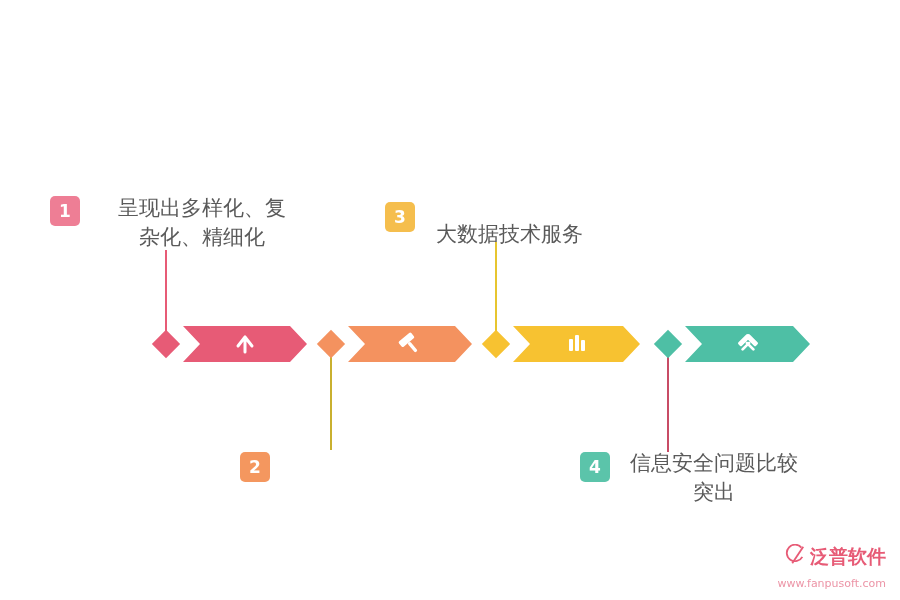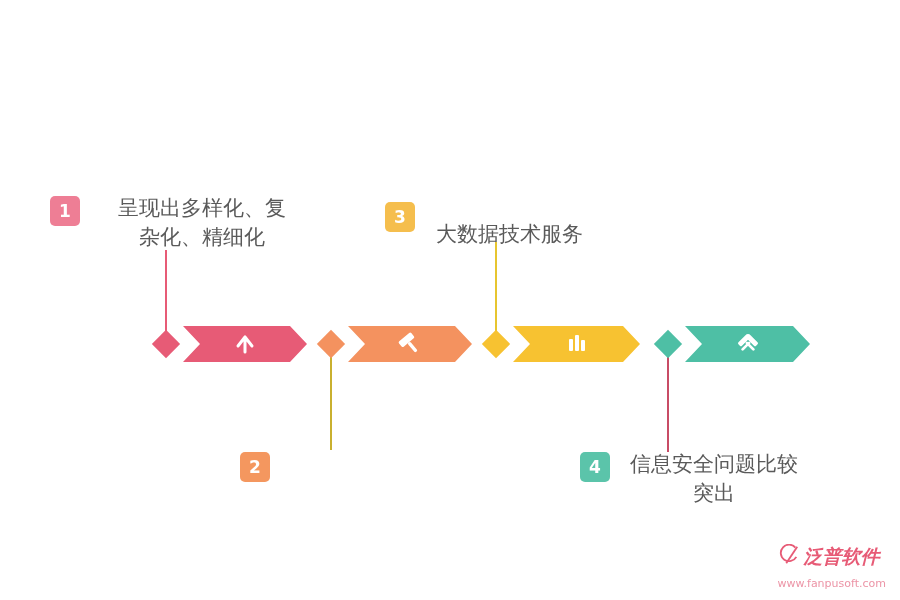--- a/index.html
+++ b/index.html
@@ -13,21 +13,21 @@
          font-weight:bold;font-size:17px;display:flex;align-items:center;justify-content:center;}
   .badge-1{left:50px;top:196px;background:#EE7E95;}
   .badge-2{left:240px;top:452px;background:#F4975F;}
   .badge-3{left:385px;top:202px;background:#F5BE4D;}
   .badge-4{left:580px;top:452px;background:#5BC4AA;}
 
   .step-label{position:absolute;color:#5a5a5a;font-size:21px;line-height:29px;text-align:center;}
   .label-1{left:112px;top:194px;width:180px;}
   .label-2{left:284px;top:450px;width:180px;}
   .label-3{left:436px;top:203px;width:220px;text-align:left;margin-top:17px;}
-  .label-4{left:624px;top:450px;width:180px;}
+  .label-4{left:624px;top:450px;width:180px;font-family:Liberation Mono, monospace;}
 
   .vline{position:absolute;width:2px;}
   .vline-1{left:165px;top:250px;height:84px;background:#E75B76;}
   .vline-2{left:330px;top:356px;height:94px;background:#C9B02F;}
   .vline-3{left:495px;top:242px;height:92px;background:#E7C52F;}
   .vline-4{left:667px;top:356px;height:96px;background:#C84C66;}
 
   .diamond{position:absolute;width:20px;height:20px;transform:rotate(45deg);top:334px;}
   .d-1{left:156px;background:#E75B76;}
   .d-2{left:321px;background:#F4925F;}
@@ -36,21 +36,21 @@
 
   .arrow{position:absolute;top:326px;height:36px;display:flex;align-items:center;justify-content:center;
          clip-path:polygon(0 0,calc(100% - 17px) 0,100% 50%,calc(100% - 17px) 100%,0 100%,17px 50%);}
   .a-1{left:183px;width:124px;background:#E75B76;}
   .a-2{left:348px;width:124px;background:#F4925F;}
   .a-3{left:513px;width:127px;background:#F7C231;}
   .a-4{left:685px;width:125px;background:#4EBFA5;}
   .arrow svg{display:block;}
 
   .logo{position:absolute;right:14px;bottom:10px;text-align:right;color:#E75B76;}
-  .logo-row{display:flex;align-items:center;gap:4px;font-style:italic;}
+  .logo-row{display:flex;align-items:center;justify-content:flex-end;gap:4px;}
   .logo-name{font-size:19px;font-weight:bold;}
   .logo-url{font-size:11px;color:#EC94A6;margin-top:7px;}
 </style>
 </head>
 <body>
 
 <div class="canvas">
 
 
   <div class="badge badge-1">1</div>

